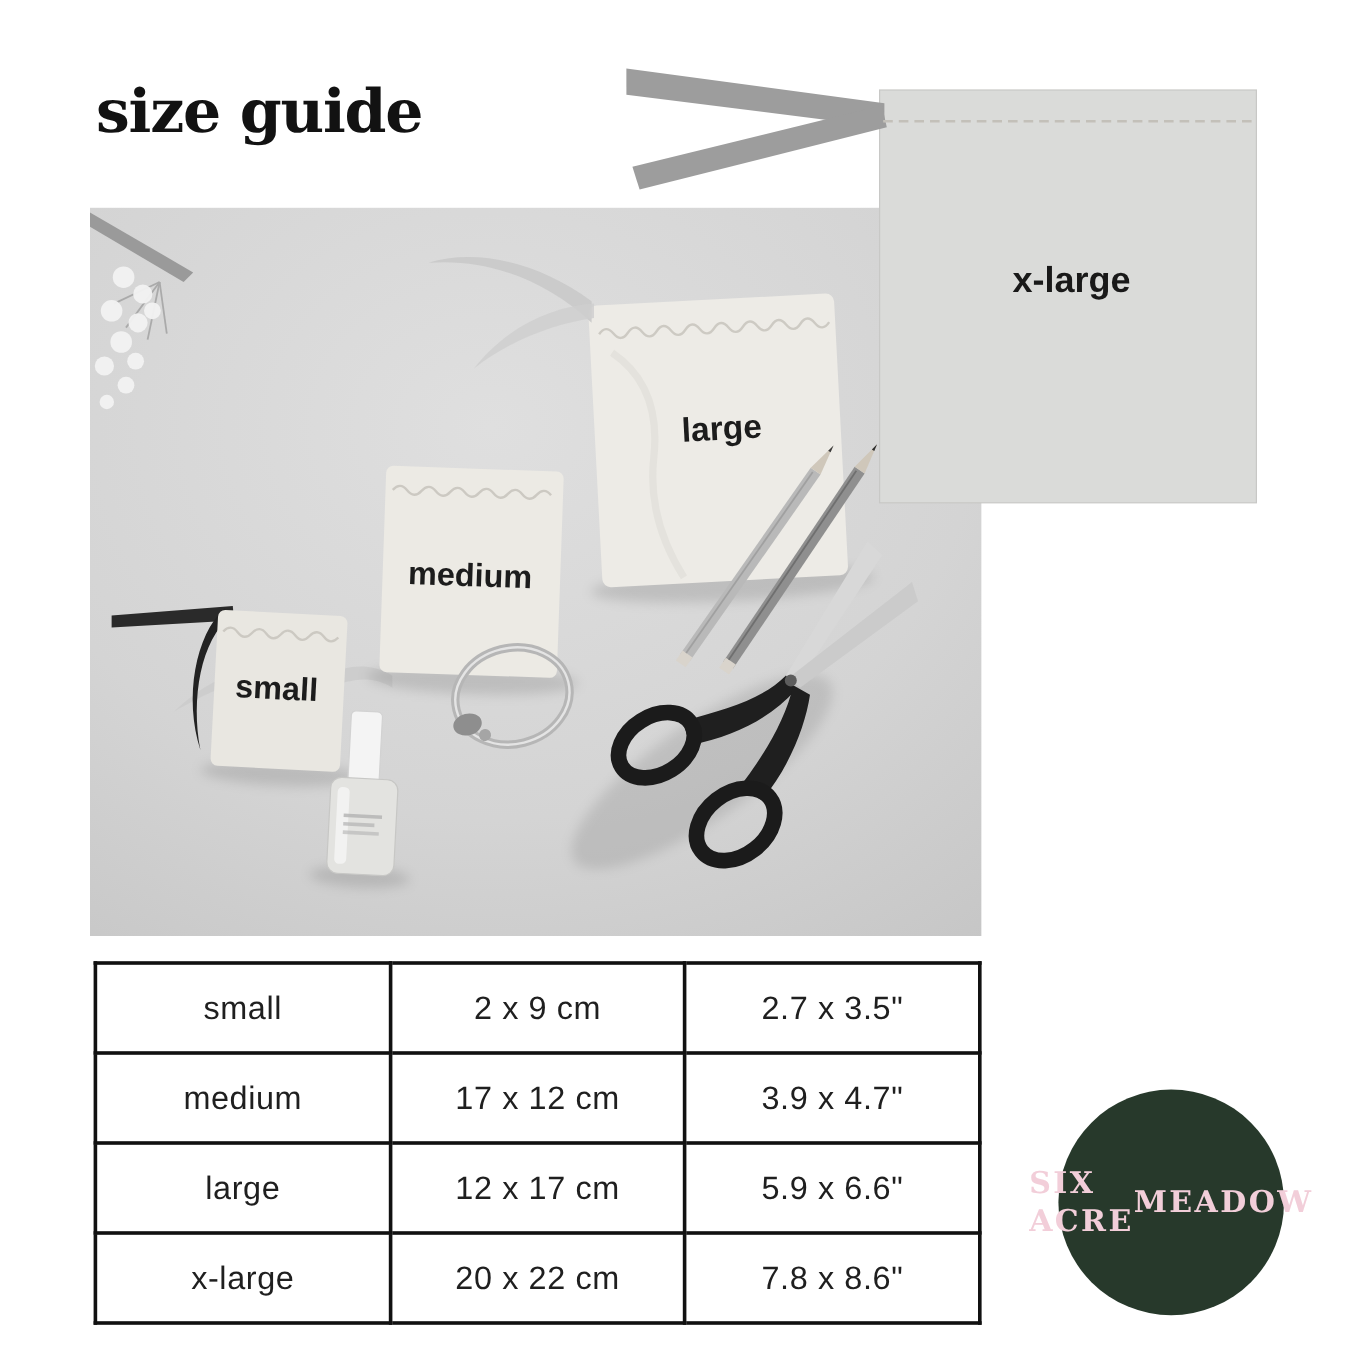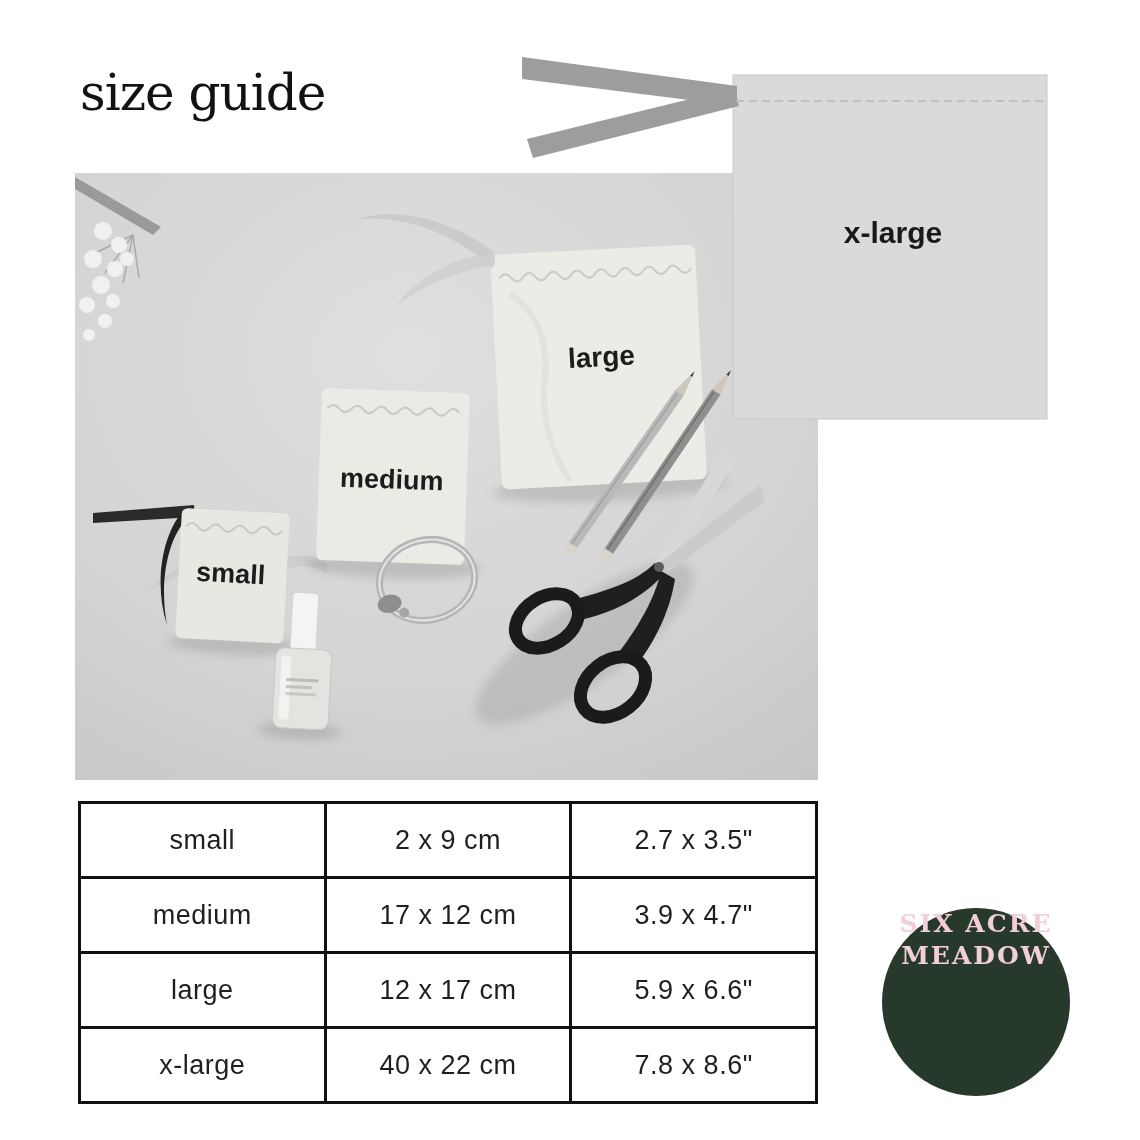--- a/index.html
+++ b/index.html
@@ -4,42 +4,42 @@
 <style>
   * { margin: 0; padding: 0; box-sizing: border-box; }
   html, body { width: 1140px; height: 1140px; background: #ffffff; overflow: hidden; }
   body { font-family: "Liberation Sans", sans-serif; position: relative; }
 
   .page { position: absolute; inset: 0; background: #ffffff; }
 
   .page-title {
     position: absolute; left: 80px; top: 68px;
     font-family: "DejaVu Serif", serif;
-    font-weight: normal; font-size: 50px; letter-spacing: -1px;
+    font-weight: bold; font-size: 50px; letter-spacing: -1px;
     color: #121212; line-height: 1;
   }
 
   .photo-panel { position: absolute; left: 75px; top: 173px; width: 743px; height: 607px; z-index: 1; }
   .diagram-panel { position: absolute; left: 500px; top: 40px; width: 560px; height: 395px; z-index: 2; }
 
   .size-table {
     position: absolute; left: 78px; top: 801px; width: 740px; height: 303px;
     border-collapse: collapse; table-layout: fixed; z-index: 3;
   }
   .size-table td {
     border: 3px solid #111111;
     text-align: center; vertical-align: middle;
     font-size: 27px; color: #1f1f1f; letter-spacing: 0.5px;
     background: #ffffff;
   }
 
   .brand-logo {
     position: absolute; left: 882px; top: 908px; width: 188px; height: 188px;
     border-radius: 50%; background: #27392b; z-index: 3;
-    display: flex; flex-direction: column; align-items: center; 
+    display: flex; flex-direction: row; align-items: center; justify-content: center;
   }
   .brand-logo span {
     font-family: "DejaVu Serif", serif; font-weight: bold;
     font-size: 25px; letter-spacing: 2px; color: #f2ced9; line-height: 1.28;
   }
 
   text.bag-label {
     font-family: "Liberation Sans", sans-serif; font-weight: bold;
     fill: #1c1c1c;
   }
@@ -181,21 +181,21 @@
         <td>17 x 12 cm</td>
         <td>3.9 x 4.7"</td>
       </tr>
       <tr>
         <td>large</td>
         <td>12 x 17 cm</td>
         <td>5.9 x 6.6"</td>
       </tr>
       <tr>
         <td>x-large</td>
-        <td>40 x 22 cm</td>
+        <td>20 x 22 cm</td>
         <td>7.8 x 8.6"</td>
       </tr>
     </tbody>
   </table>
 
   <div class="brand-logo">
     <span>SIX ACRE</span>
     <span>MEADOW</span>
   </div>
 

